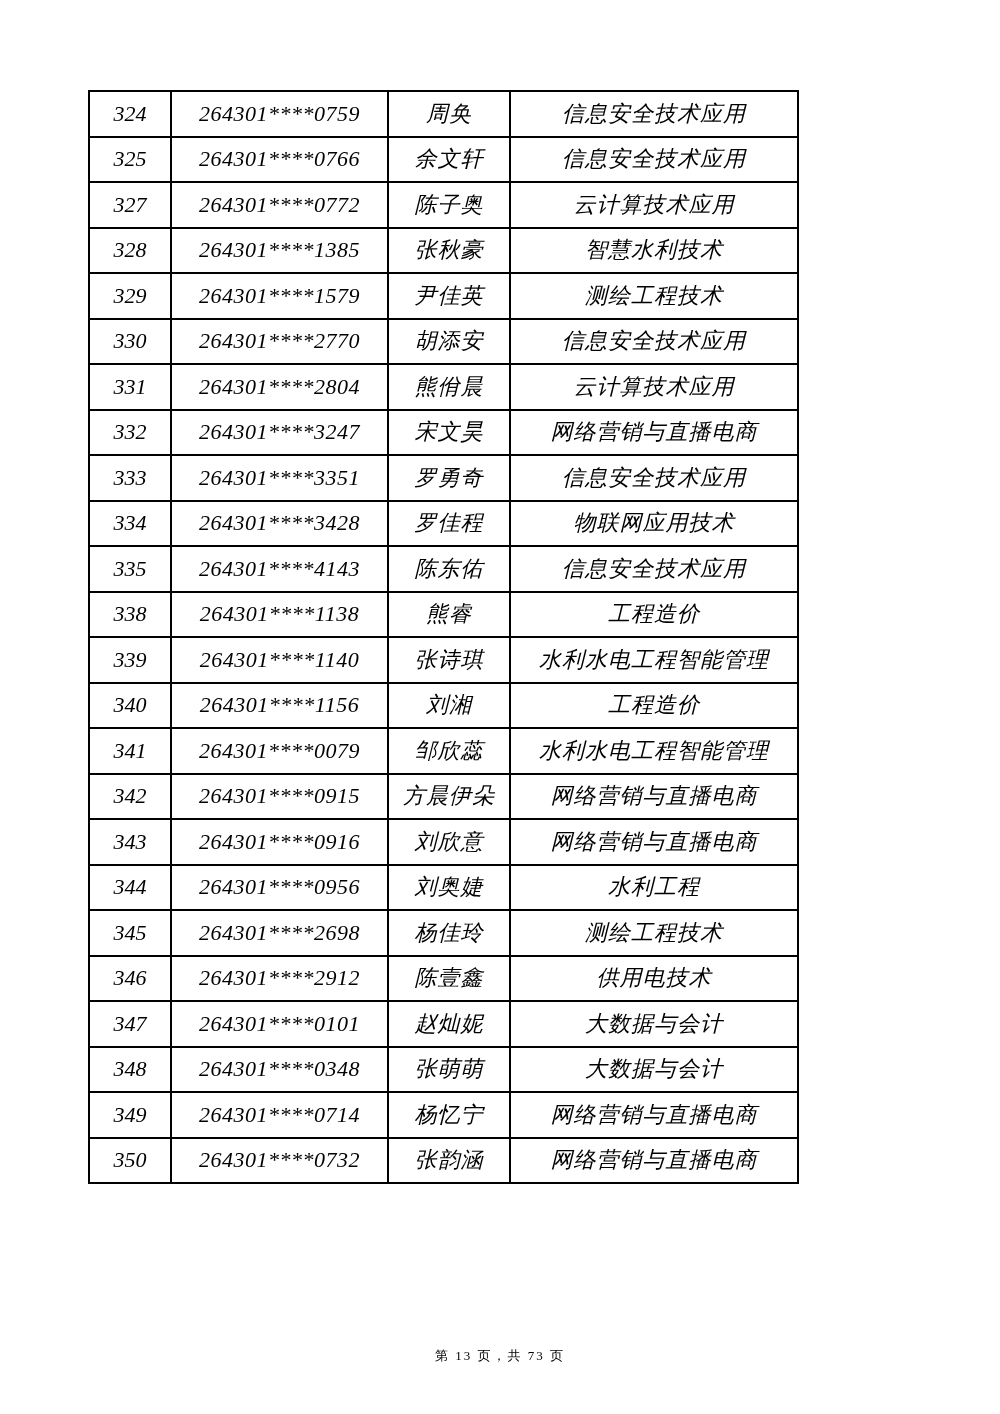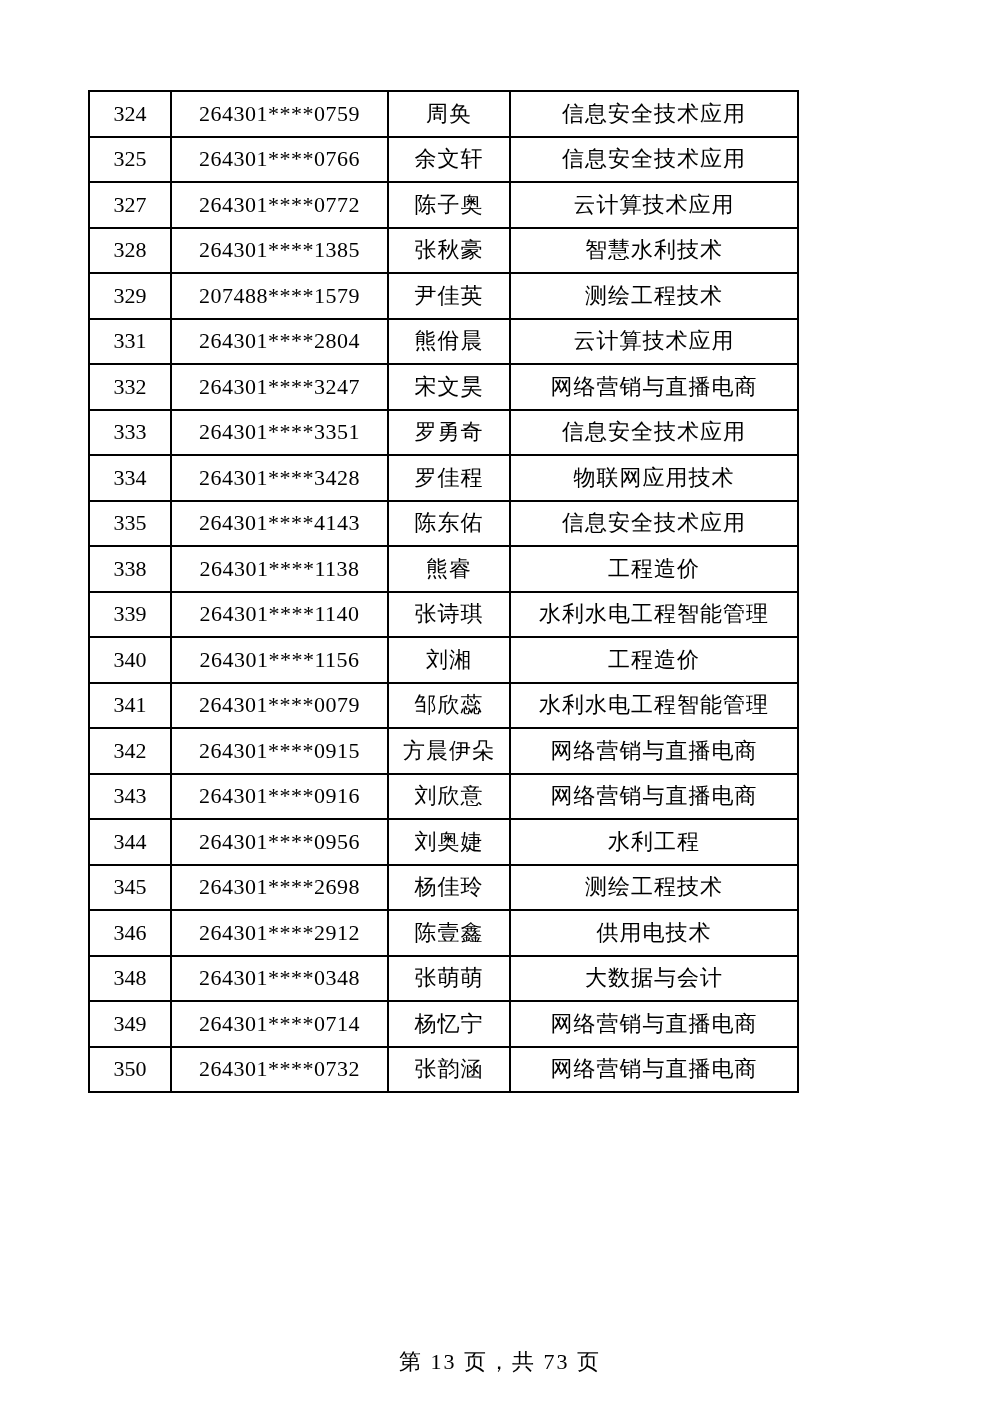--- a/index.html
+++ b/index.html
@@ -16,20 +16,21 @@
     color: #000000;
     overflow: hidden;
   }
   table.roster {
     position: absolute;
     left: 88px;
     top: 90px;
     width: 701px;
     border-collapse: collapse;
     table-layout: fixed;
+    font-style: italic;
   }
   table.roster td {
     border: 2px solid #000000;
     height: 43.5px;
     text-align: center;
     vertical-align: middle;
     font-size: 22px;
     line-height: 1;
     padding: 0;
     white-space: nowrap;
@@ -38,21 +39,21 @@
   td.c-no    { width: 80px;  }
   td.c-id    { width: 215px; letter-spacing: 0.5px; margin-left: 37px; }
   td.c-name  { width: 120px; letter-spacing: 1px; }
   td.c-major { width: 286px; letter-spacing: 1px; }
   .footer {
     position: absolute;
     top: 1347px;
     left: 0;
     width: 100%;
     text-align: center;
-    font-size: 22px;
+    font-size: 13px;
     letter-spacing: 2px;
     color: #000000;
   }
 </style>
 </head>
 <body>
 
 <div class="page">
   <table class="roster">
     <tbody>
@@ -80,25 +81,31 @@
 
   <tr>
     <td class="c-no">328</td>
     <td class="c-id">264301****1385</td>
     <td class="c-name">张秋豪</td>
     <td class="c-major">智慧水利技术</td>
   </tr>
 
   <tr>
     <td class="c-no">329</td>
-    <td class="c-id">207488****1579</td>
+    <td class="c-id">264301****1579</td>
     <td class="c-name">尹佳英</td>
     <td class="c-major">测绘工程技术</td>
   </tr>
 
+  <tr>
+    <td class="c-no">330</td>
+    <td class="c-id">264301****2770</td>
+    <td class="c-name">胡添安</td>
+    <td class="c-major">信息安全技术应用</td>
+  </tr>
 
   <tr>
     <td class="c-no">331</td>
     <td class="c-id">264301****2804</td>
     <td class="c-name">熊佾晨</td>
     <td class="c-major">云计算技术应用</td>
   </tr>
 
   <tr>
     <td class="c-no">332</td>
@@ -186,20 +193,26 @@
     <td class="c-major">测绘工程技术</td>
   </tr>
 
   <tr>
     <td class="c-no">346</td>
     <td class="c-id">264301****2912</td>
     <td class="c-name">陈壹鑫</td>
     <td class="c-major">供用电技术</td>
   </tr>
 
+  <tr>
+    <td class="c-no">347</td>
+    <td class="c-id">264301****0101</td>
+    <td class="c-name">赵灿妮</td>
+    <td class="c-major">大数据与会计</td>
+  </tr>
 
   <tr>
     <td class="c-no">348</td>
     <td class="c-id">264301****0348</td>
     <td class="c-name">张萌萌</td>
     <td class="c-major">大数据与会计</td>
   </tr>
 
   <tr>
     <td class="c-no">349</td>

